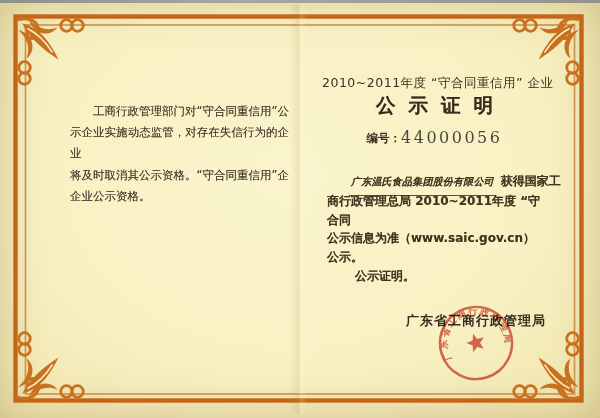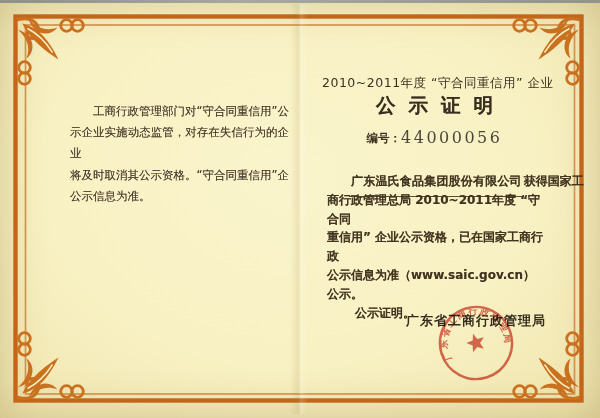--- a/index.html
+++ b/index.html
@@ -53,24 +53,24 @@
 
   
   .body-par {
     position:absolute; left:327px; top:172px; width:217px;
     font-size:12px; font-weight:bold; line-height:18.8px;
     color:#41341f; text-align:left;
     text-shadow:0 0 .4px rgba(65,52,31,.5);
   }
   .body-par .first { text-indent:22px; white-space:nowrap; }
   .company {
-    font-size:12px; letter-spacing:.2px;
-    border-bottom:1.2px solid #5a4c35; padding:0 2px 8px 2px;
+    font-size:10px; letter-spacing:.2px;
+    border-bottom:1.2px solid #5a4c35; padding:0 2px 8px 2px;font-style:italic;
   }
-  .first .rest { }
+  .first .rest { margin-left:5px; }
   .body-par .last { text-indent:28px; }
 
   
   .issuer {
     position:absolute; left:392px; top:312px; width:168px; text-align:center;
     font-size:13px; font-weight:bold; letter-spacing:1px; color:#352c1e;
   }
   .date {
     position:absolute; left:392px; top:338px; width:168px; text-align:center;
     font-size:13.5px; font-weight:bold; color:#39301f;
@@ -128,39 +128,38 @@
     <use href="#orn" transform="translate(15.5,400.5) scale(1,-1)"></use>
     <use href="#orn" transform="translate(581.5,400.5) scale(-1,-1)"></use>
   </svg>
 
   <div class="crease"></div>
 
   <div class="left-par">
     <div class="l1">工商行政管理部门对“守合同重信用”公</div>
     <div>示企业实施动态监管，对存在失信行为的企业</div>
     <div>将及时取消其公示资格。“守合同重信用”企</div>
-    <div>公示信息为准。</div>
+    <div>企业公示资格。</div>
   </div>
 
   <div class="right-col">
     <div class="subtitle">2010~2011年度 “守合同重信用” 企业</div>
     <div class="title-row">
       <span class="t">公示证明</span>
     </div>
     <div class="serial-row">
       <span class="serial-label">编号：</span><span class="serial-num">44000056</span>
     </div>
   </div>
 
   <div class="body-par">
     <div class="first">
       <span class="company">广东温氏食品集团股份有限公司</span><span class="rest">获得国家工</span>
     </div>
     <div>商行政管理总局 2010~2011年度 “守合同</div>
-    <div>重信用” 企业公示资格，已在国家工商行政</div>
     <div>公示信息为准（www.saic.gov.cn）公示。</div>
     <div class="last">公示证明。</div>
   </div>
 
   <div class="issuer">广东省工商行政管理局</div>
 
   <svg class="seal" viewBox="0 0 80 80" aria-hidden="true">
     <g transform="rotate(-18 40 40)">
       <circle class="seal-ring" cx="40" cy="40" r="33.5"></circle>
       <path id="sealArc" d="M 14.6,49.2 A 27 27 0 1 1 65.4,49.2" fill="none"></path>

